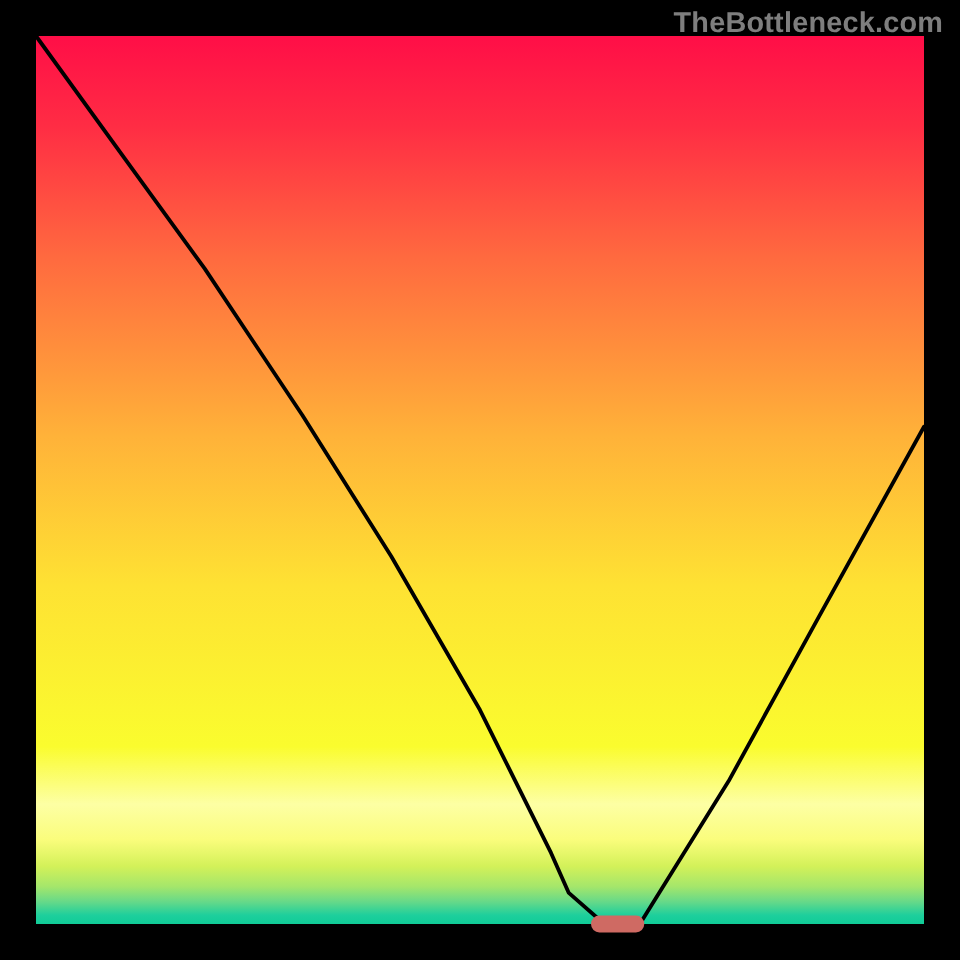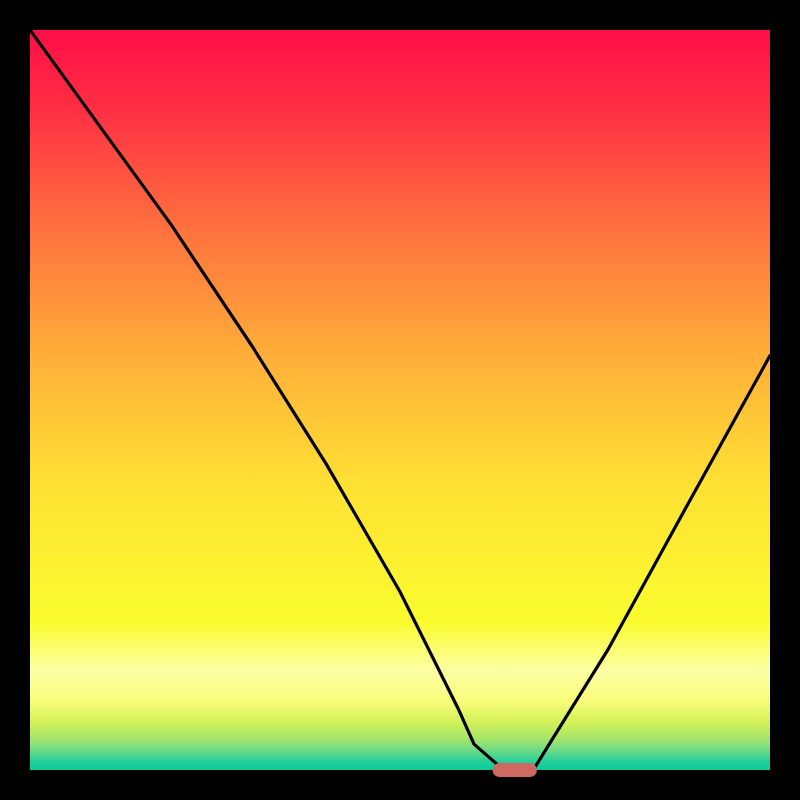--- a/index.html
+++ b/index.html
@@ -61,13 +61,14 @@
 
     <rect x="30" y="30" width="740" height="740" fill="url(#bg-grad)"></rect>
 
     <path id="curve-path" fill="none" stroke="#000" stroke-width="3.2" stroke-linejoin="round" stroke-linecap="round" d="M30.0 30.0 L104.0 132.1 L170.6 223.9 L252.0 346.0 L326.0 463.6 L400.0 591.7 L459.2 710.8 L474.0 744.1 L503.6 770.0 L533.2 770.0 L607.2 650.9 L681.2 516.2 L770.0 355.6"></path>
 
     <rect id="marker-rect" rx="7" ry="7" height="14" fill="#cf6a63" x="492.5" width="44.4" y="763.0"></rect>
 
     <rect x="30" y="30" width="740" height="740" fill="none" stroke="#000" stroke-width="0"></rect>
   </svg>
 
+  <div class="watermark">TheBottleneck.com</div>
 </div>
 
 </body></html>

